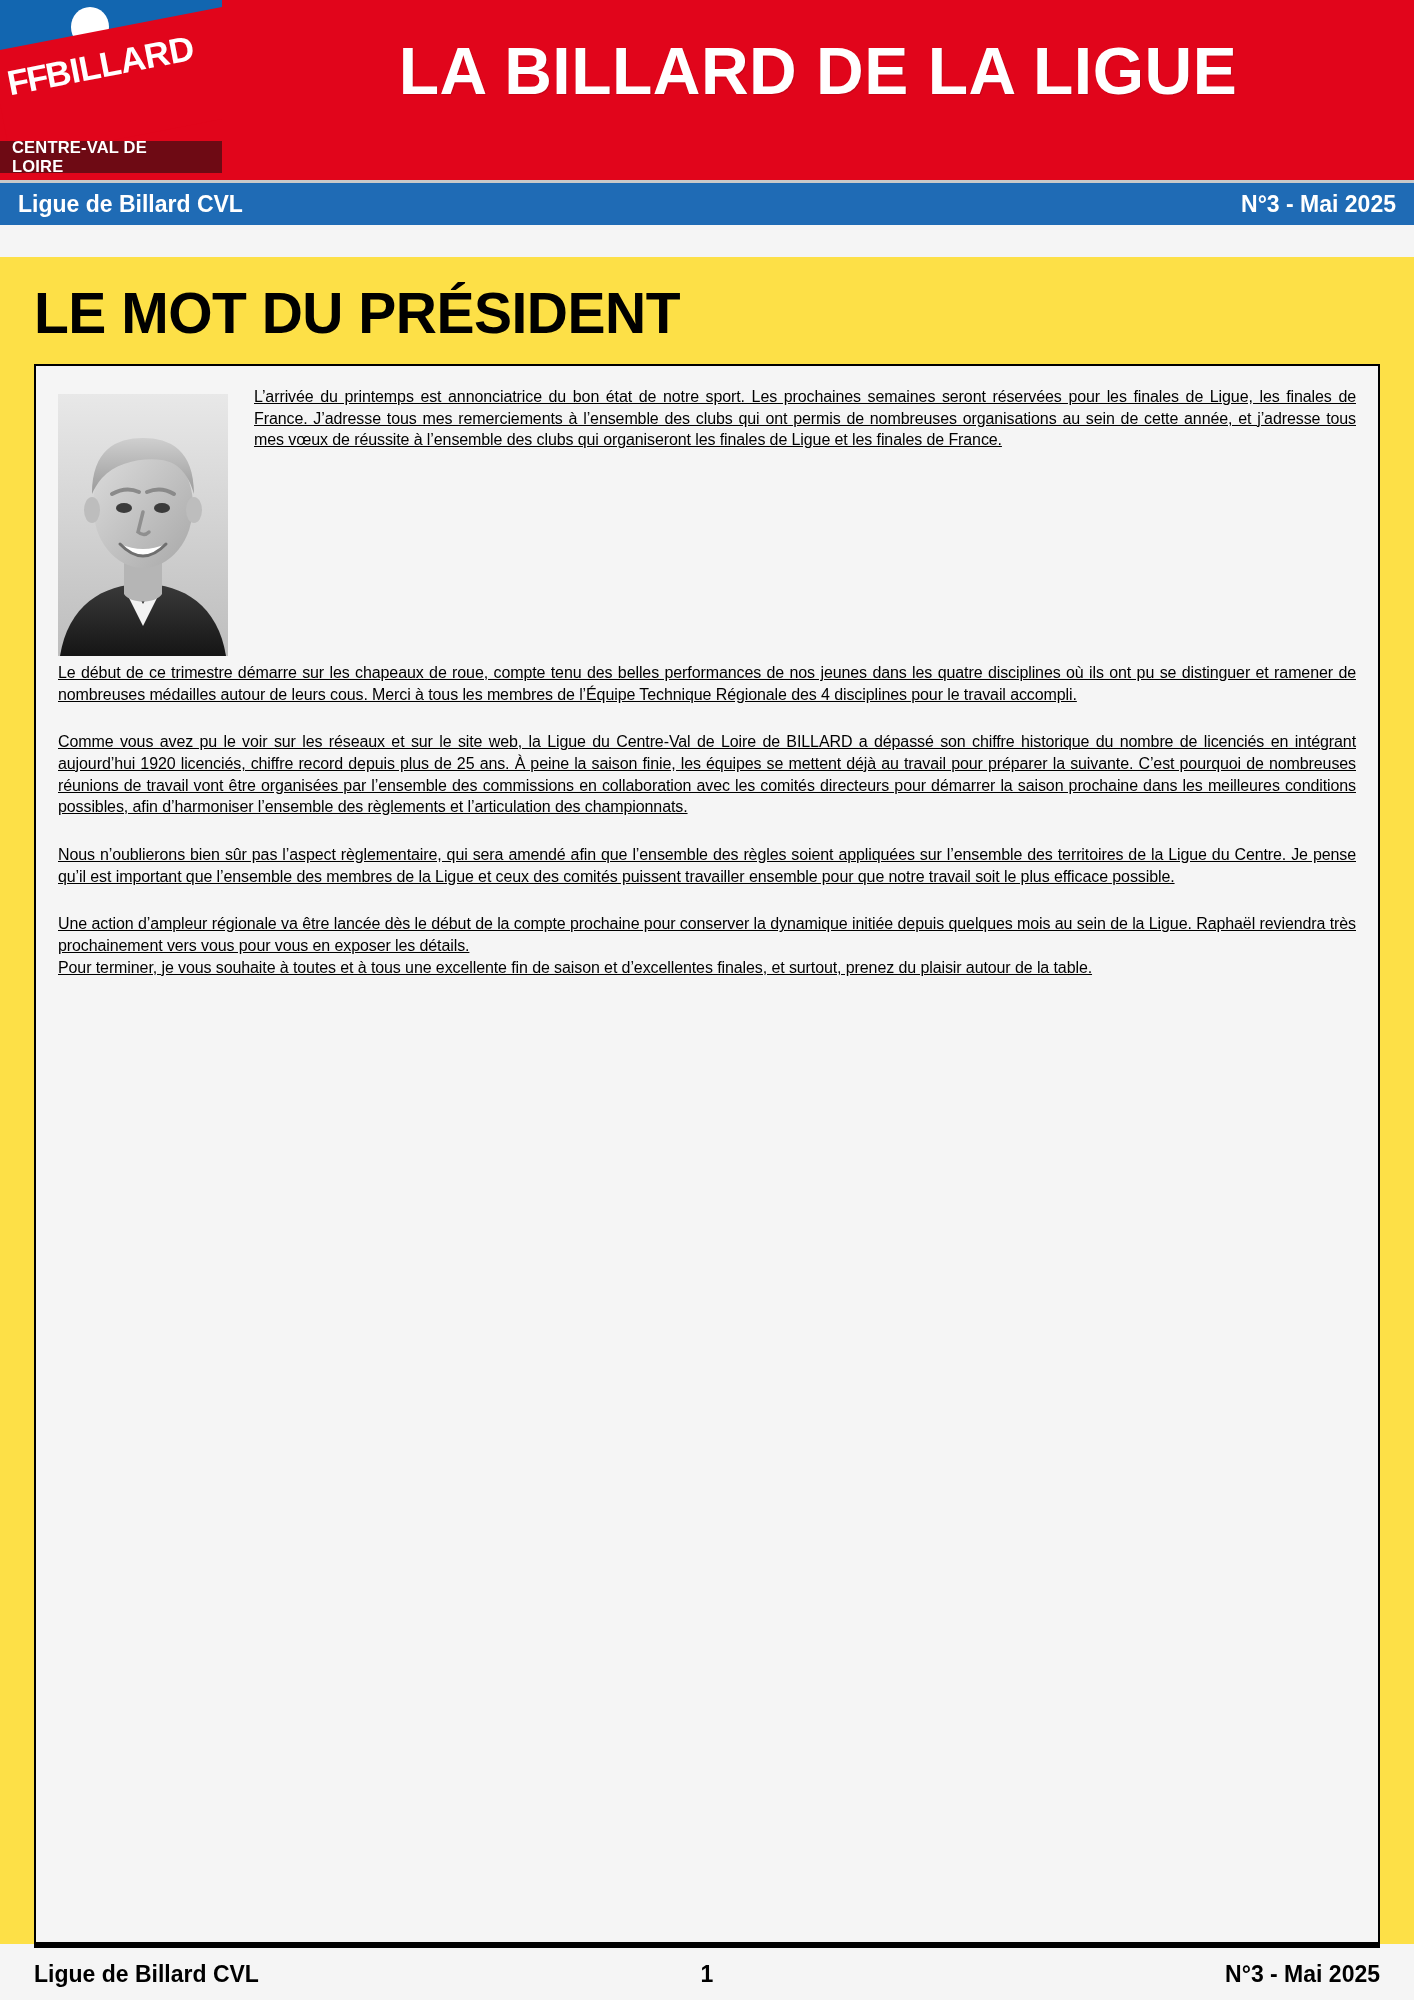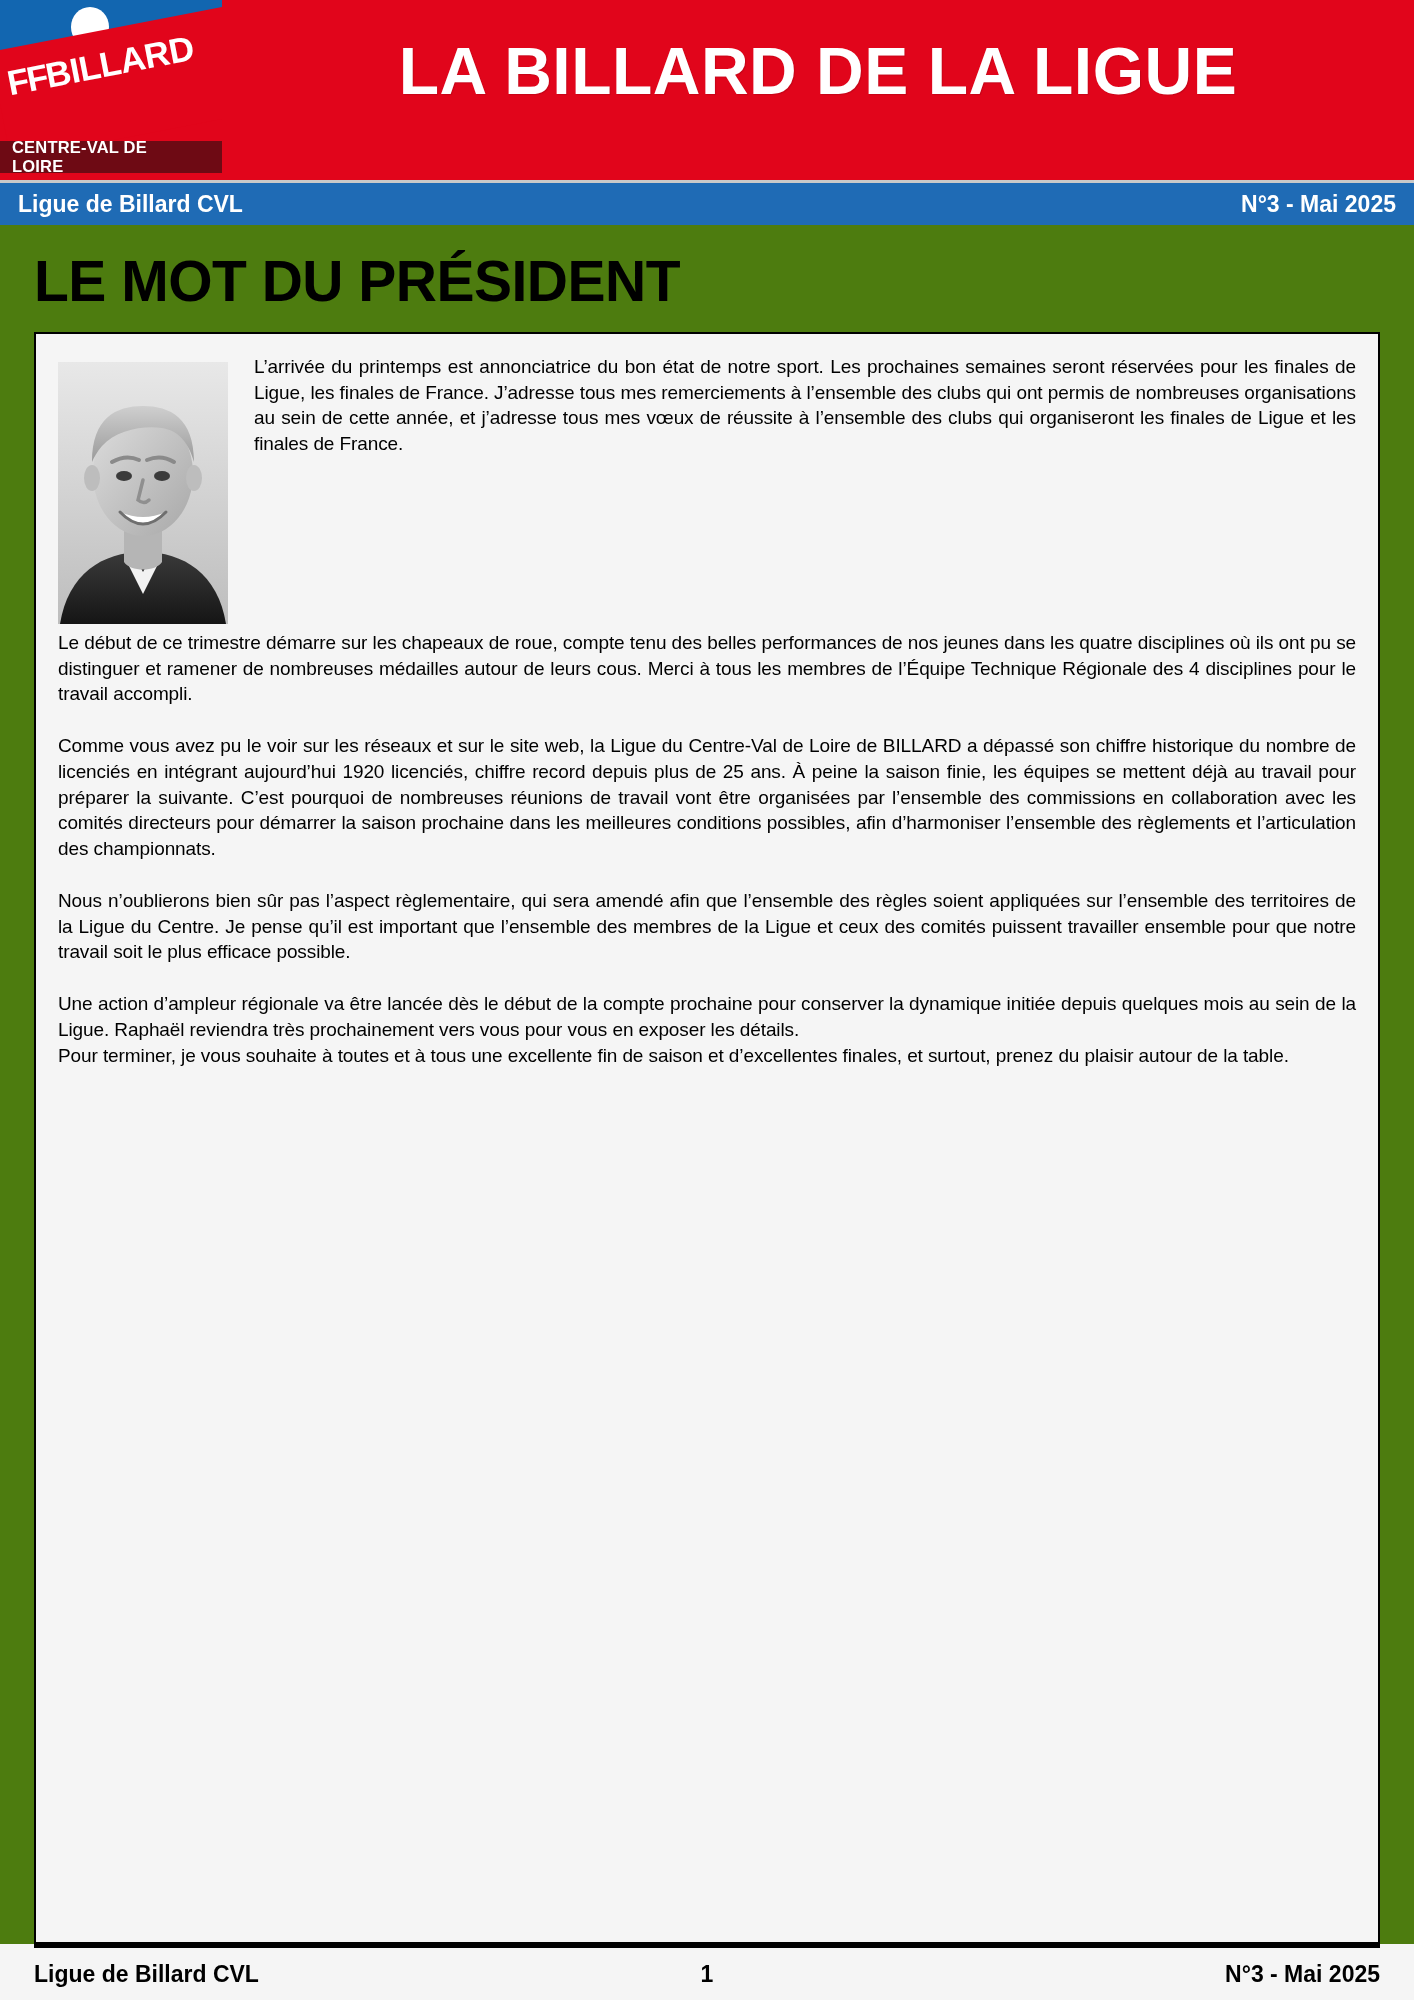--- a/index.html
+++ b/index.html
@@ -131,21 +131,22 @@
     border-top: 3px solid #c9c9c9;
   }
 
   
   .content {
     flex: 1 1 auto;
     padding: 0 34px;
     box-sizing: border-box;
     display: flex;
     flex-direction: column;
-    background: #4d7c0f;
+    background: #fde047;
+    margin-top: 32px;
   }
   .page-title {
     font-size: 57px;
     font-weight: bold;
     letter-spacing: -0.5px;
     margin: 28px 0 22px 0;
     line-height: 1;
   }
   .article-box {
     border: 2.5px solid #000000;
@@ -162,25 +163,26 @@
     width: 170px;
     height: 262px;
     margin: 8px 26px 6px 0;
     background: #d8d8d8;
     position: relative;
     overflow: hidden;
   }
   .portrait svg { display: block; width: 100%; height: 100%; }
 
   p.body-text {
-    font-size: 19px;
+    font-size: 16px;
     line-height: 1.355;
     text-align: justify;
     margin: 0 0 26px 0;
     letter-spacing: -0.1px;
+    text-decoration: underline;
   }
   p.body-text.tight { margin-bottom: 0; }
   p.body-text.first { margin-bottom: 16px; }
 
   .signature {
     text-align: right;
     font-size: 24.5px;
     margin-top: 42px;
     margin-right: 6px;
   }

